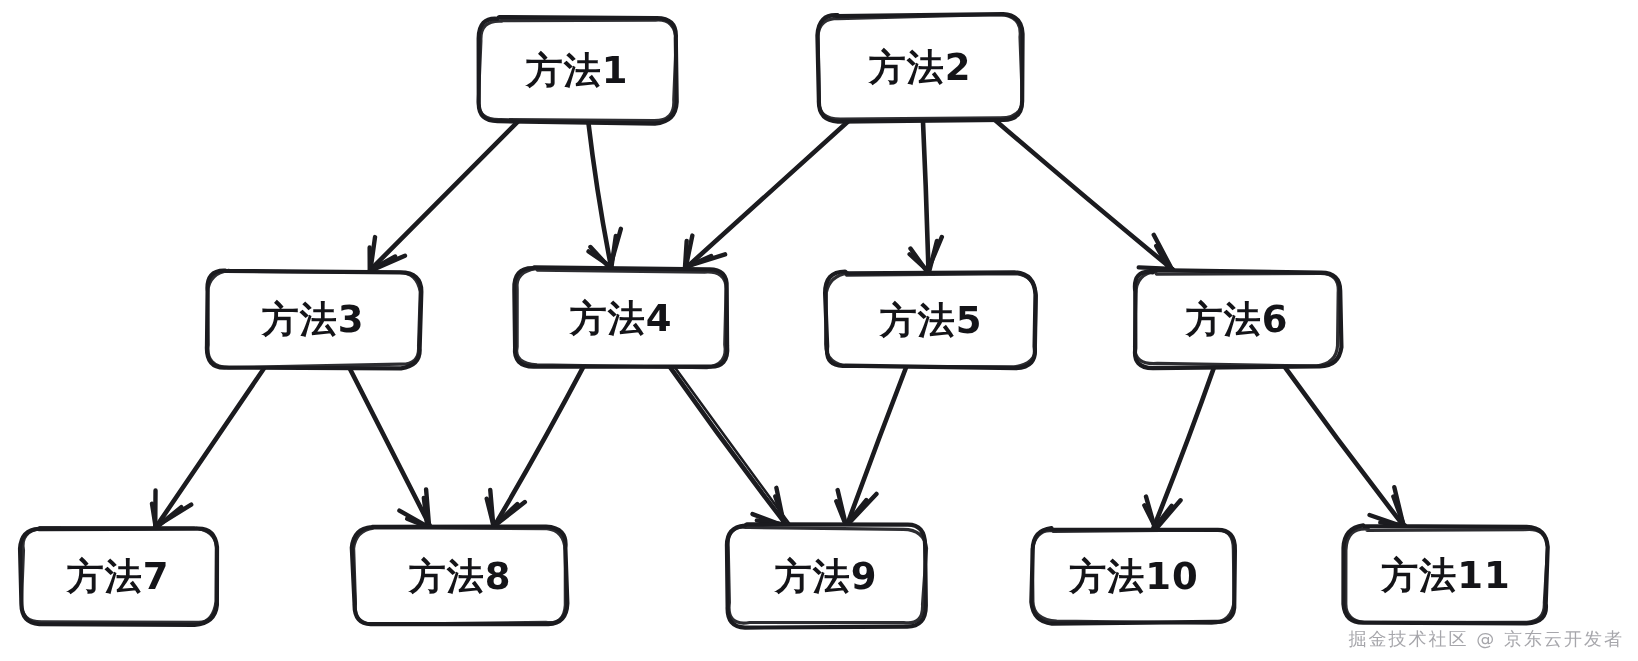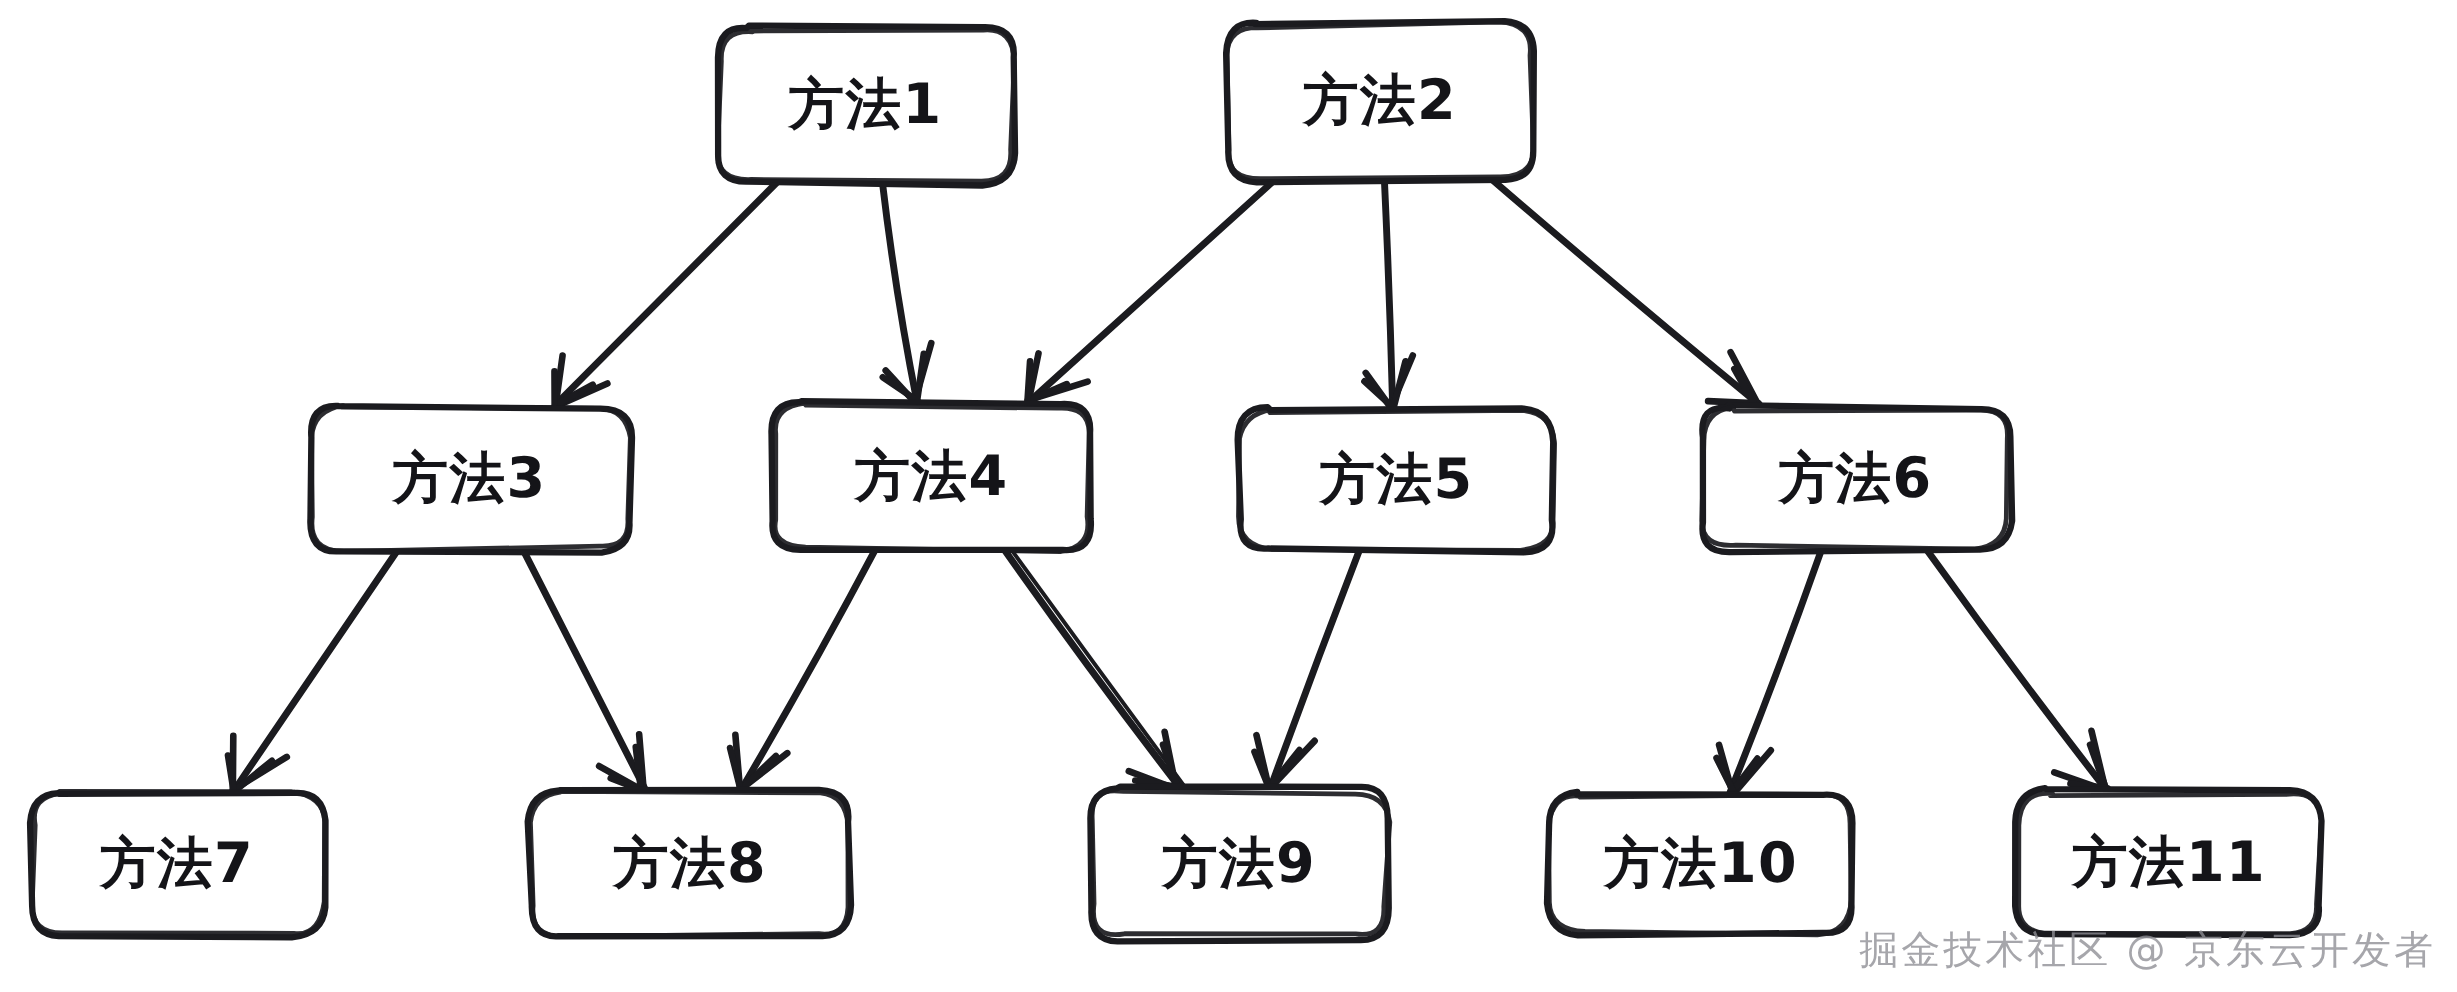--- a/index.html
+++ b/index.html
@@ -69,21 +69,21 @@
     stroke: #1b1b1f;
     stroke-width: 4.4;
     stroke-linecap: round;
     stroke-linejoin: round;
   }
   .watermark-text {
     position: absolute;
     right: 14px;
     bottom: 10px;
     font-family: "DejaVu Sans", sans-serif;
-    font-size: 26px;
+    font-size: 18px;
     letter-spacing: 2px;
     color: #8e8e94;
     opacity: 0.78;
     white-space: nowrap;
     user-select: none;
   }
 </style>
 </head>
 <body>
 

